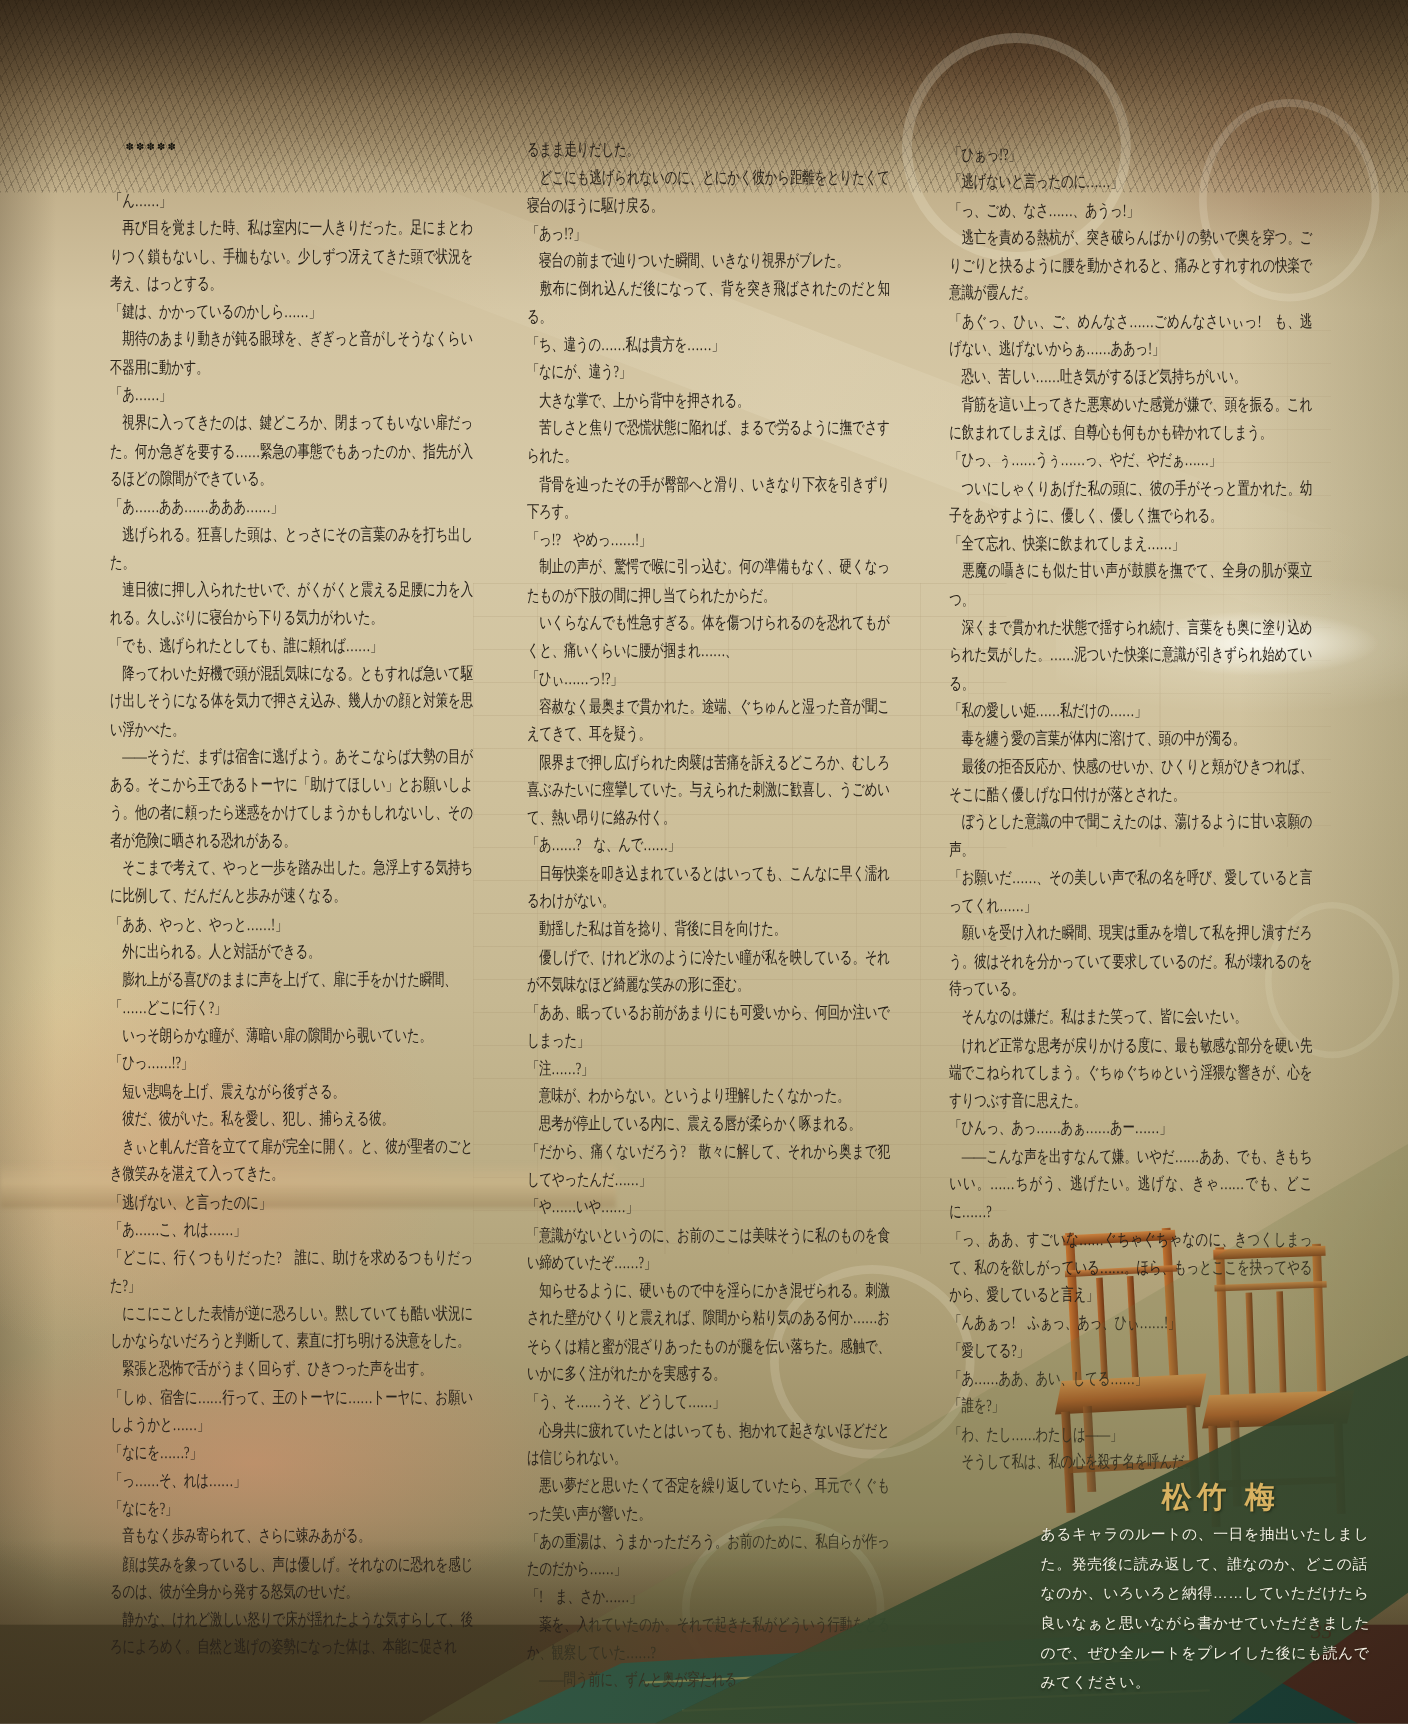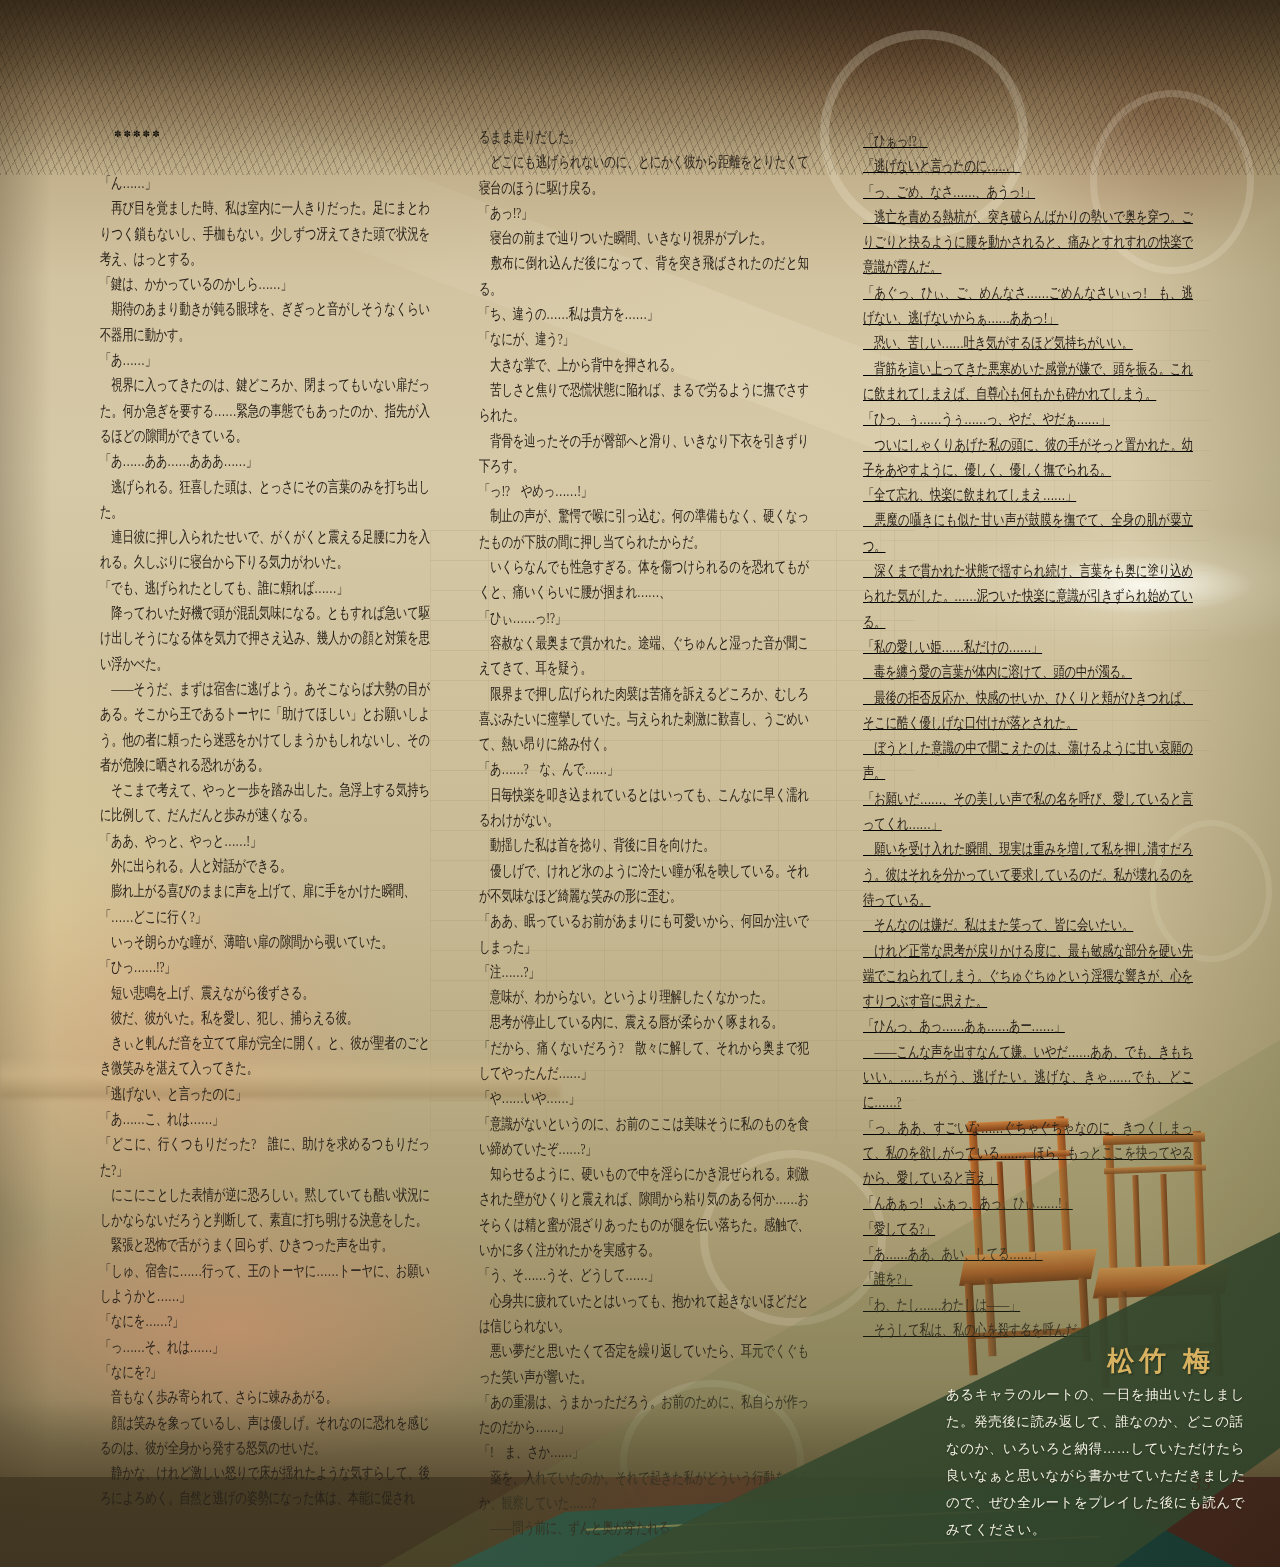--- a/index.html
+++ b/index.html
@@ -82,32 +82,32 @@
   #table-line-1{left:585px;top:1518px;width:470px;transform:rotate(-2.6deg);}
   #table-line-2{left:620px;top:1545px;width:480px;transform:rotate(-2.2deg);}
 
   
   #pre-band{left:0;top:0;width:1280px;height:1567px;
     clip-path:polygon(1280px 1040px, 1280px 1232px, 595px 1567px, 380px 1567px);
     background:rgba(108,120,72,.20);}
   #band{left:0;top:0;width:1280px;height:1567px;
     clip-path:polygon(1280px 1232px, 1280px 1448px, 1115px 1567px, 595px 1567px);
     background:linear-gradient(115deg, rgba(86,104,64,.90), rgba(58,78,48,.92) 60%, rgba(48,66,42,.94));}
-  #band-title{left:1005px;top:1346px;width:210px;text-align:right;
+  #band-title{left:1005px;top:1346px;width:210px;text-align:center;
     font:bold 27px/30px "Liberation Serif","DejaVu Serif",serif;color:#d8b261;
     letter-spacing:5px;text-shadow:1px 1px 2px rgba(20,30,15,.7);}
   #band-body{left:946px;top:1381px;width:302px;
     font:13.5px/27px "Liberation Sans","DejaVu Sans",sans-serif;color:#f4f1e4;
     letter-spacing:.5px;text-shadow:0 1px 2px rgba(20,30,15,.55);}
   #page-number{left:1192px;top:1472px;width:60px;
     font:italic 19px/24px "Liberation Serif","DejaVu Serif",serif;color:#3c2f1d;}
 
   
   .col{position:absolute;width:330px;}
-  #col-1{left:100px;top:170px;} #col-2{left:479px;top:124px;} #col-3{left:863px;top:128px;text-decoration:underline;}
+  #col-1{left:100px;top:170px;} #col-2{left:479px;top:124px;} #col-3{left:863px;top:128px;}
   .col-inner{width:452px;transform:scaleX(0.73);transform-origin:top left;}
   .para{margin:0;font-size:15.5px;line-height:25.3px;color:#29221a;
     font-family:"Liberation Serif","DejaVu Serif",serif;text-align:justify;
     letter-spacing:-0.3px;}
   #scene-marker{left:114px;top:129px;font-size:9px;letter-spacing:2px;color:#15130c;
     font-family:"DejaVu Sans",sans-serif;}
 </style>
 </head>
 <body>
 

